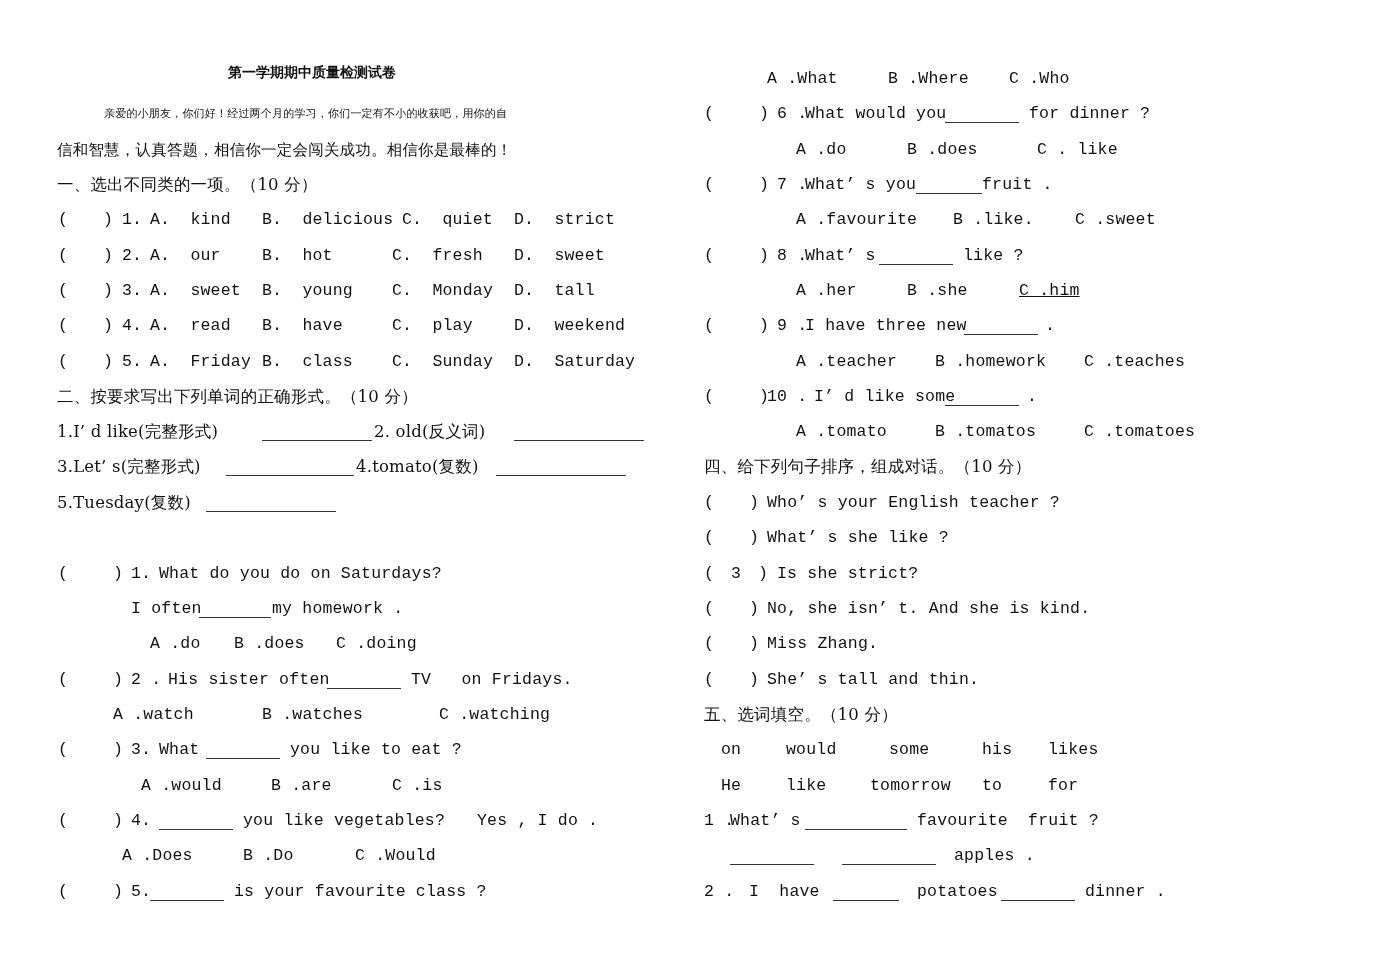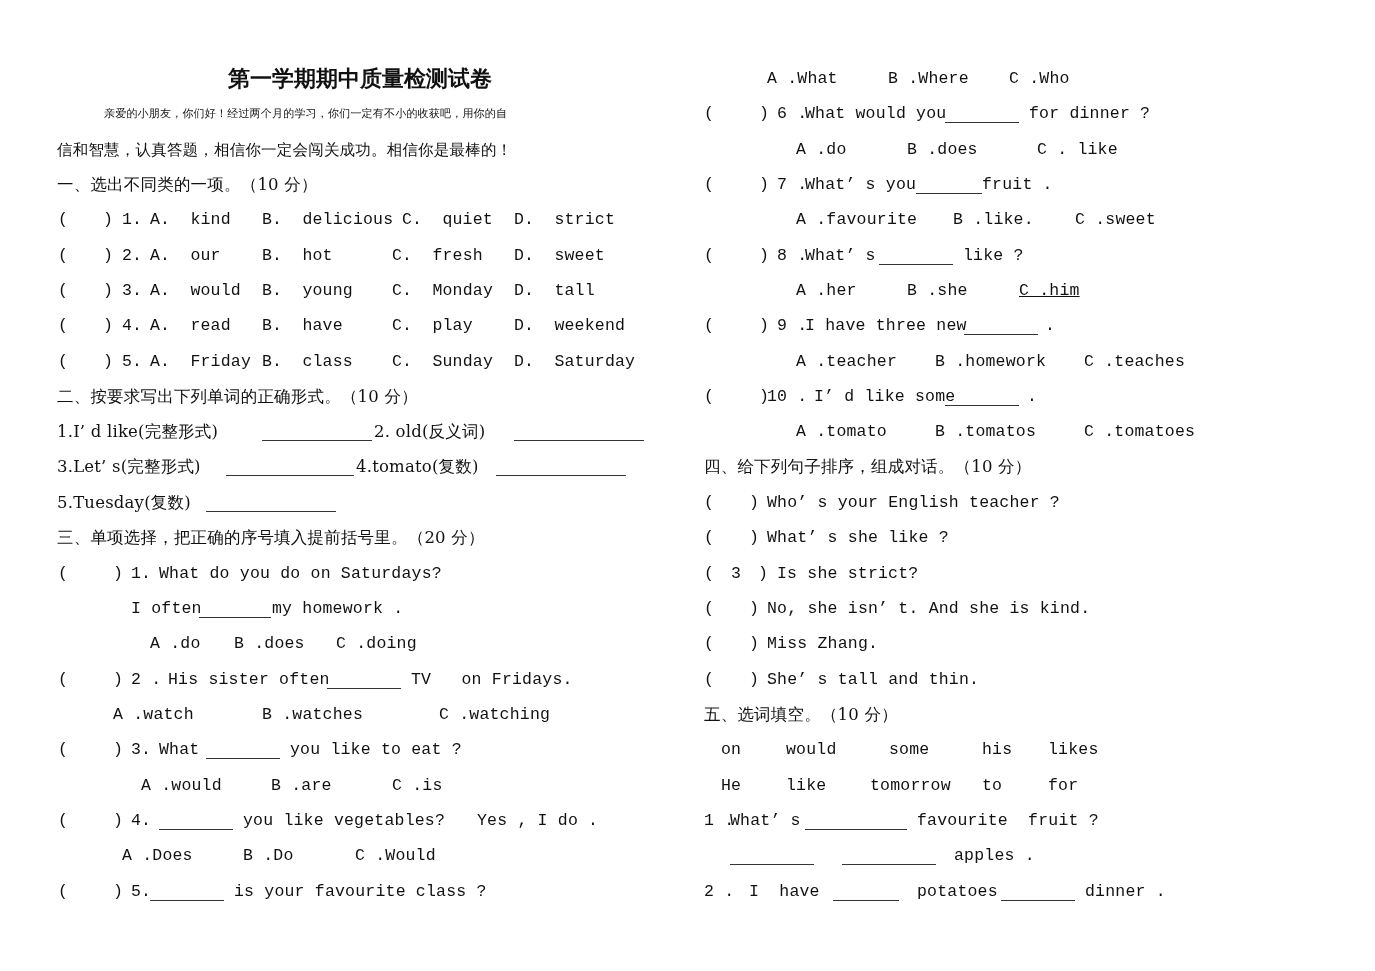--- a/index.html
+++ b/index.html
@@ -9,21 +9,21 @@
       color: #111;
     }
     .page { position: absolute; left: 0; top: 0; width: 1375px; height: 971px; }
     .line {
       position: absolute; white-space: pre; font-size: 16.5px; line-height: 20px;
       font-family: "Liberation Mono", "DejaVu Sans Mono", monospace;
       letter-spacing: 0.2px;
     }
     .cjk { font-family: "DejaVu Serif", "Liberation Serif", serif; }
     .title {
-      position: absolute; left: 228px; top: 64px; font-size: 22px; font-weight: bold;
+      position: absolute; left: 228px; top: 64px; font-size: 14px; font-weight: bold;
       font-family: Liberation Serif, serif; white-space: nowrap;
     }
     .blank {
       display: inline-block; border-bottom: 1px solid #333; height: 16px; vertical-align: baseline;
     }
     .opt { position: absolute; white-space: pre; }
   </style>
 </head>
 <body>
 
@@ -51,21 +51,21 @@
     <span class="opt line" style="left:122px; top:246px;">2.</span>
     <span class="opt line" style="left:150px; top:246px;">A.  our</span>
     <span class="opt line" style="left:262px; top:246px;">B.  hot</span>
     <span class="opt line" style="left:392px; top:246px;">C.  fresh</span>
     <span class="opt line" style="left:514px; top:246px;">D.  sweet</span>
   </div>
   <div>
     <span class="opt line" style="left:58px; top:281px;">(</span>
     <span class="opt line" style="left:103px; top:281px;">)</span>
     <span class="opt line" style="left:122px; top:281px;">3.</span>
-    <span class="opt line" style="left:150px; top:281px;">A.  would</span>
+    <span class="opt line" style="left:150px; top:281px;">A.  sweet</span>
     <span class="opt line" style="left:262px; top:281px;">B.  young</span>
     <span class="opt line" style="left:392px; top:281px;">C.  Monday</span>
     <span class="opt line" style="left:514px; top:281px;">D.  tall</span>
   </div>
   <div>
     <span class="opt line" style="left:58px; top:316px;">(</span>
     <span class="opt line" style="left:103px; top:316px;">)</span>
     <span class="opt line" style="left:122px; top:316px;">4.</span>
     <span class="opt line" style="left:150px; top:316px;">A.  read</span>
     <span class="opt line" style="left:262px; top:316px;">B.  have</span>
@@ -90,21 +90,20 @@
   <span class="blank" style="position:absolute; left:514px; top:424px; width:130px;"></span>
 
   <span class="opt line cjk" style="left:57px; top:457px;">3.Let’ s(完整形式)</span>
   <span class="blank" style="position:absolute; left:226px; top:459px; width:128px;"></span>
   <span class="opt line cjk" style="left:356px; top:457px;text-align:center;">4.tomato(复数)</span>
   <span class="blank" style="position:absolute; left:496px; top:459px; width:130px;"></span>
 
   <span class="opt line cjk" style="left:57px; top:493px;">5.Tuesday(复数)</span>
   <span class="blank" style="position:absolute; left:206px; top:495px; width:130px;"></span>
 
-  <div class="line cjk" style="left:57px; top:528px;">三、单项选择，把正确的序号填入提前括号里。（20 分）</div>
 
   <span class="opt line" style="left:58px; top:564px;">(</span>
   <span class="opt line" style="left:113px; top:564px;">)</span>
   <span class="opt line" style="left:131px; top:564px;">1.</span>
   <span class="opt line" style="left:159px; top:564px;">What do you do on Saturdays?</span>
   <span class="opt line" style="left:131px; top:599px;">I often</span>
   <span class="blank" style="position:absolute; left:199px; top:601px; width:72px;"></span>
   <span class="opt line" style="left:272px; top:599px;">my homework .</span>
   <span class="opt line" style="left:150px; top:634px;">A .do</span>
   <span class="opt line" style="left:234px; top:634px;">B .does</span>

